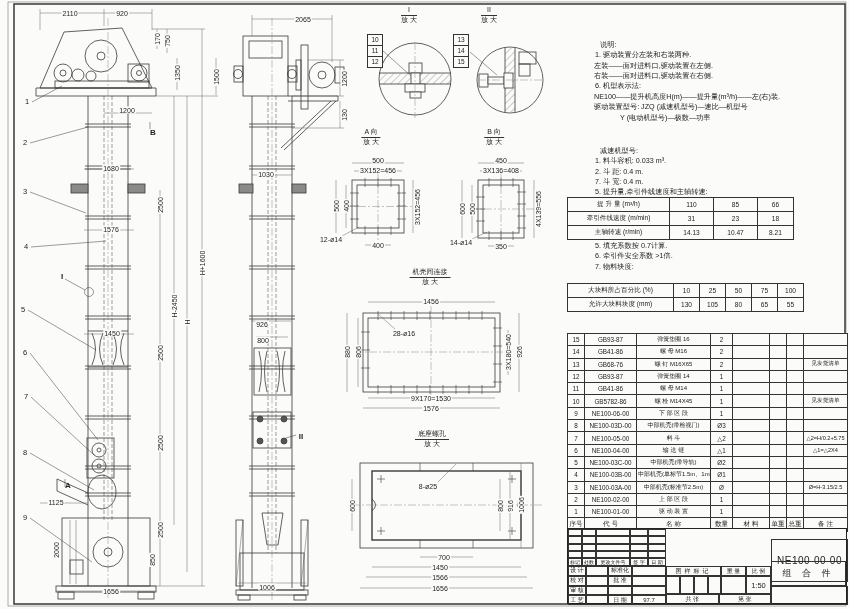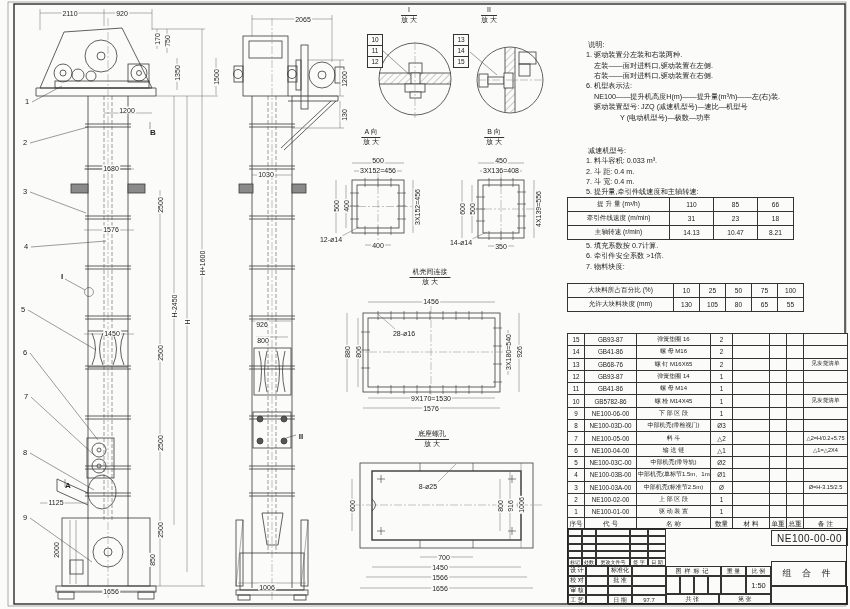--- a/index.html
+++ b/index.html
@@ -10,22 +10,22 @@
        transform:translate(-50%,-50%);background:#fbfbf9;padding:0 1px;line-height:1;}
   .lbl.v{transform:translate(-50%,-50%) rotate(-90deg);}
   .lbl.mk{font-size:8px;font-weight:bold;background:transparent;}
   .balloon{position:absolute;font-size:7.5px;transform:translate(-50%,-50%);
            background:transparent;color:#1d1d1d;line-height:1;}
   .bb{position:absolute;width:14px;height:10px;border:0.8px solid #333;font-size:6.5px;
       line-height:10px;text-align:center;background:#fbfbf9;}
   .dtitle{position:absolute;transform:translate(-50%,0);text-align:center;font-size:7px;line-height:1.25;}
   .dtitle .t{display:block;border-bottom:0.9px solid #333;padding:0 3px;}
   .notes{position:absolute;font-size:7.2px;line-height:1.44;white-space:nowrap;}
-  .notes .h{margin-left:8px;}
-  .notes .i1{margin-left:6px;}
+  .notes .h{margin-left:20px;}
+  .notes .i1{margin-left:15px;}
   .notes .i2{margin-left:14px;}
   .notes .i3{margin-left:40px;}
   table.dt{position:absolute;border-collapse:collapse;table-layout:fixed;background:#fbfbf9;}
   table.dt td{border:0.8px solid #333;font-size:6.6px;text-align:center;padding:0 1px;
               height:12px;overflow:hidden;white-space:nowrap;}
   table.perf td{height:13px;}
   table.lump td{height:13px;}
   table.bom td{height:11.3px;font-size:6.3px;}
   table.bom td.nm{font-size:6px;}
   table.bom td.nt{font-size:5.6px;}
@@ -855,18 +855,18 @@
   <div class="tc" style="left:178px;top:37px;width:25px;height:10px">比 例</div>
   <div class="tc" style="left:98px;top:47px;width:14px;height:18px"></div>
   <div class="tc" style="left:112px;top:47px;width:14px;height:18px"></div>
   <div class="tc" style="left:126px;top:47px;width:14px;height:18px"></div>
   <div class="tc" style="left:140px;top:47px;width:13px;height:18px"></div>
   <div class="tc" style="left:153px;top:47px;width:25px;height:18px"></div>
   <div class="tc" style="left:178px;top:47px;width:25px;height:18px;font-size:7.5px">1:50</div>
   <div class="tc" style="left:98px;top:65px;width:52.5px;height:11px">共  张</div>
   <div class="tc" style="left:150.5px;top:65px;width:52.5px;height:11px">第  张</div>
 
-  <div class="tc big2" style="left:203px;top:1px;width:77px;height:16px">NE100-00-00</div>
+  <div class="tc big2" style="left:203px;top:10px;width:77px;height:43px">NE100-00-00</div>
   <div class="tc big3" style="left:203px;top:32px;width:75px;height:25px">组 合 件</div>
   <div class="tc" style="left:203px;top:57px;width:77px;height:19px"></div>
 </div>
 
 </div>
 
 </body></html>

